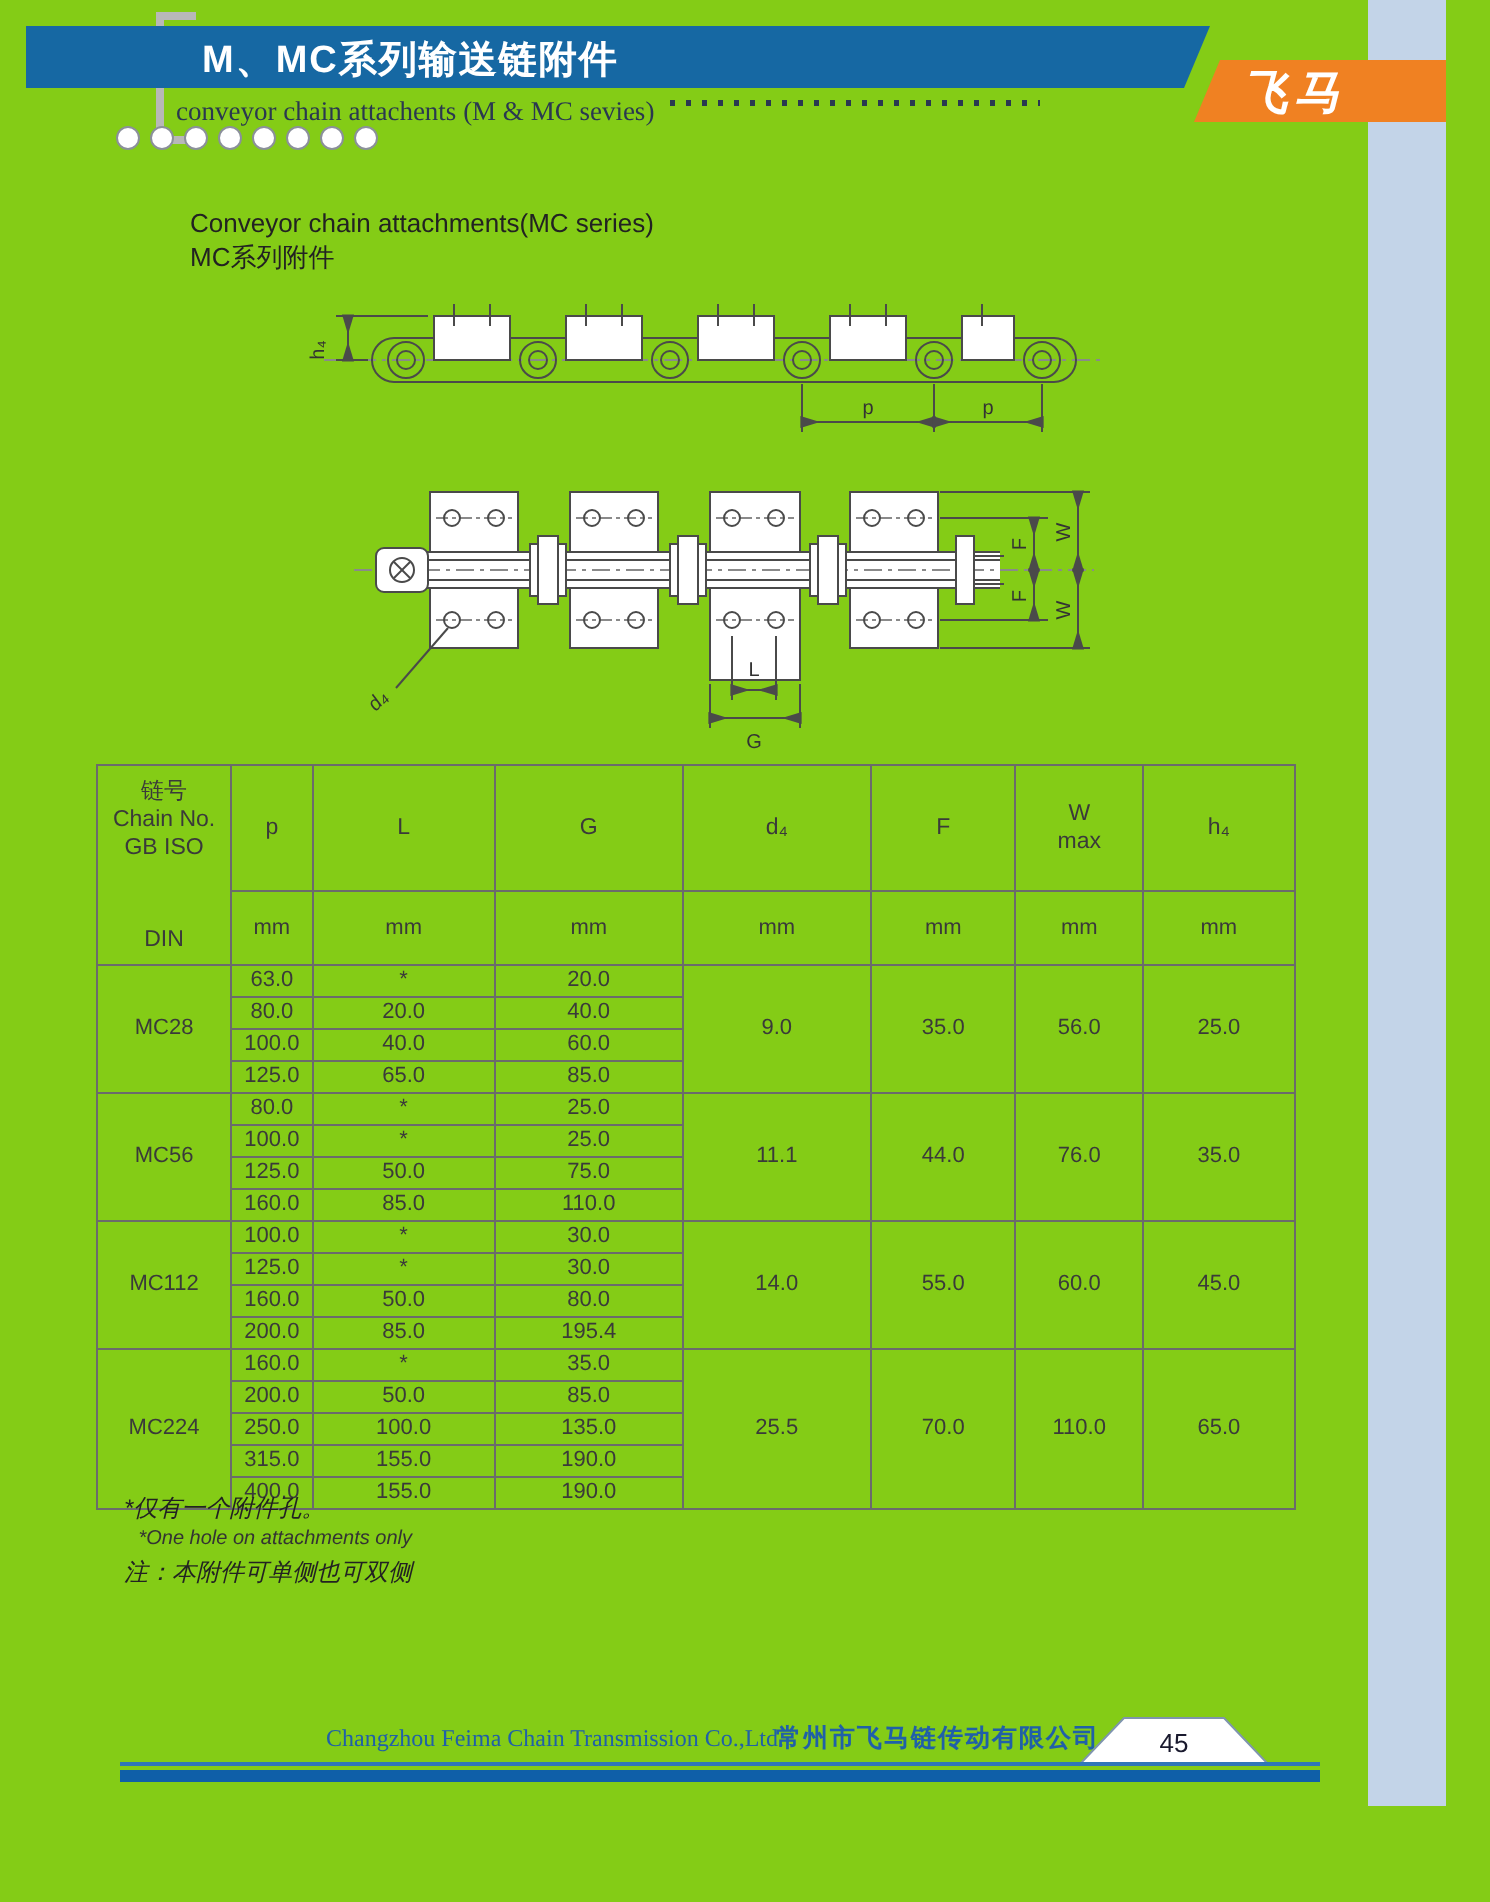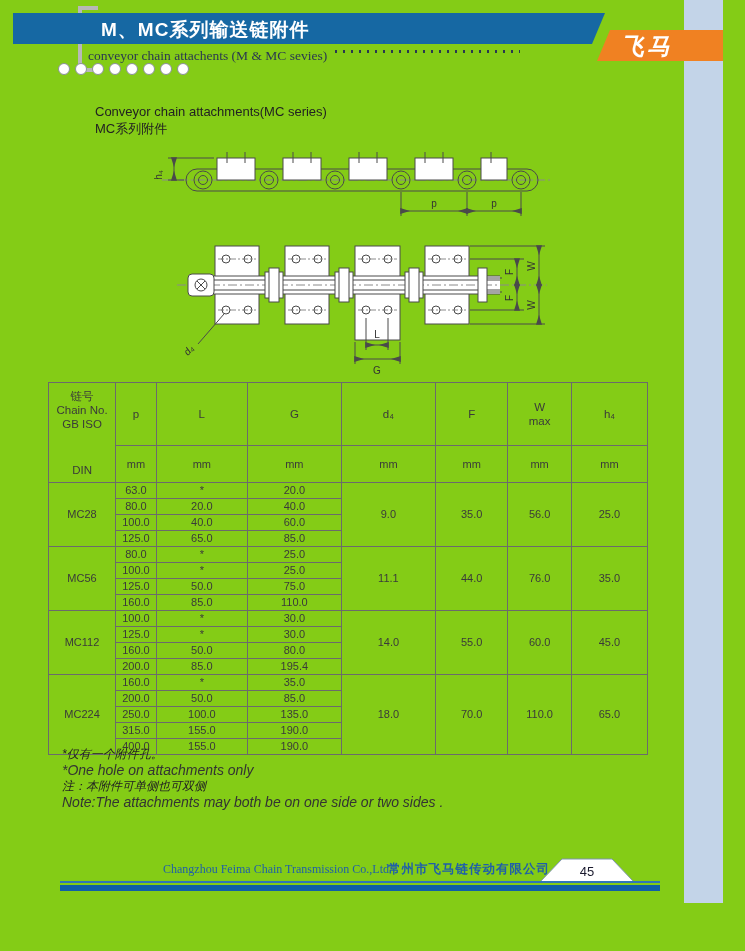--- a/index.html
+++ b/index.html
@@ -35,21 +35,21 @@
   .spec-table th,.spec-table td{border:1px solid #6b6b6b;text-align:center;vertical-align:middle;
               padding:0;font-weight:normal;}
   .spec-table .h1 th{height:62px;font-size:11.5px;line-height:14px;}
   .spec-table .h2 th{height:36px;}
   .spec-table td{height:15px;line-height:15px;}
   .chain-head div{line-height:14px;}
   .chain-head .din{margin-top:32px;}
   
   .notes{position:absolute;left:62px;top:746px;line-height:16px;font-style:italic;}
   .notes .cn{font-size:12px;color:#222;}
-  .notes .en{font-size:14px;color:#333;}
+  .notes .en{font-size:10px;color:#333;text-align:right;}
   
   .footer-en{position:absolute;left:163px;top:862px;font-family:Liberation Serif, serif;
              font-size:12px;color:var(--ftext,#2060a8);}
   .footer-cn{position:absolute;left:388px;top:861px;font-size:12.5px;font-weight:bold;color:var(--ftext,#2060a8);letter-spacing:1px;}
   .thin-line{position:absolute;left:60px;top:881px;width:600px;height:2px;background:#2f77b8;}
   .thick-bar{position:absolute;left:60px;top:885px;width:600px;height:6px;background:var(--fbar,#0f5fa8);}
   .page-num-wrap{position:absolute;left:540px;top:857px;}
   .page-num-wrap text{font-size:13px;fill:#1a1a2e;}
 </style>
 </head>
@@ -356,21 +356,21 @@
         <tr>
           <td>200.0</td>
           <td>85.0</td>
           <td>195.4</td>
         </tr>
         <tr>
           <td rowspan="5">MC224</td>
           <td>160.0</td>
           <td>*</td>
           <td>35.0</td>
-          <td rowspan="5">18.0</td>
+          <td rowspan="5">25.5</td>
           <td rowspan="5">70.0</td>
           <td rowspan="5">110.0</td>
           <td rowspan="5">65.0</td>
         </tr>
         <tr>
           <td>200.0</td>
           <td>50.0</td>
           <td>85.0</td>
         </tr>
         <tr>
@@ -388,21 +388,20 @@
           <td>155.0</td>
           <td>190.0</td>
         </tr>
       </tbody>
   </table>
 
   <div class="notes">
     <div class="cn">*仅有一个附件孔。</div>
     <div class="en">*One hole on attachments only</div>
     <div class="cn">注：本附件可单侧也可双侧</div>
-    <div class="en">Note:The attachments may both be on one side or two sides .</div>
   </div>
 
   <div class="footer-en">Changzhou Feima Chain Transmission Co.,Ltd.</div>
   <div class="footer-cn">常州市飞马链传动有限公司</div>
   <svg class="page-num-wrap" width="100" height="26" viewBox="0 0 100 26">
     <polygon points="22,2 72,2 94,25 0,25" fill="#fff" stroke="#7f95ae" stroke-width="1"></polygon>
     <text x="47" y="19" text-anchor="middle">45</text>
   </svg>
   <div class="thin-line"></div>
   <div class="thick-bar"></div>

